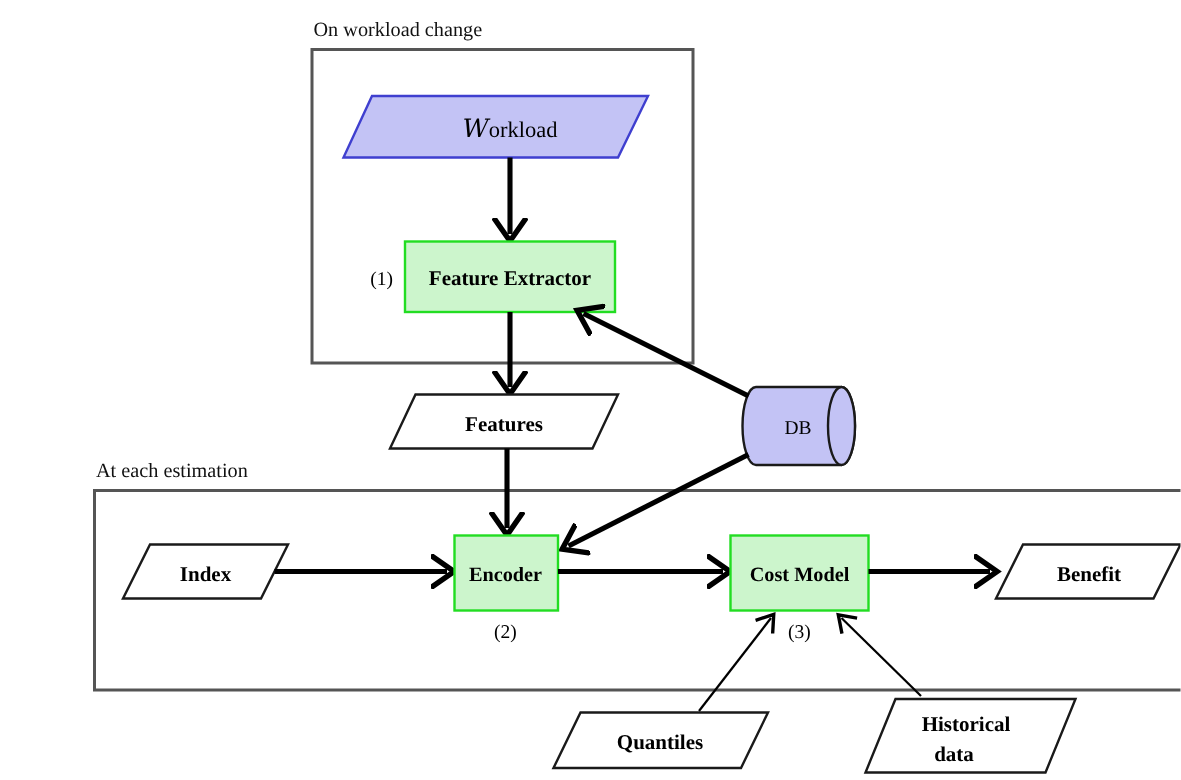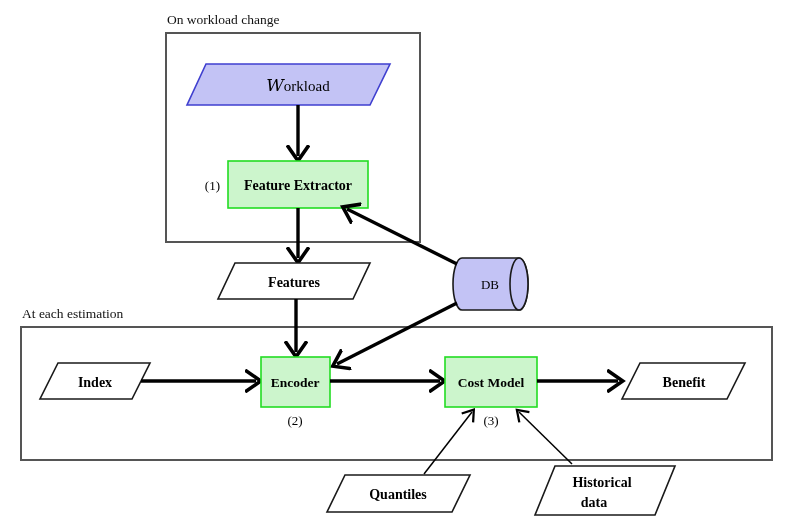--- a/index.html
+++ b/index.html
@@ -1,17 +1,17 @@
 <!DOCTYPE html>
 <html><head>
 <meta charset="utf-8">
 <style>
   html,body{margin:0;padding:0;background:#ffffff;}
   body{width:787px;height:520px;font-family:"Liberation Serif",serif;overflow:hidden;}
-  #stage{position:relative;width:661px;height:520px;}
+  #stage{position:relative;width:661px;height:520px;margin-left:42px;}
   svg#diagram{position:absolute;left:0;top:0;width:787px;height:520px;}
   .grp-label{font-family:"Liberation Serif",serif;font-size:13.5px;fill:#111111;}
   .node-label{font-family:"Liberation Serif",serif;font-weight:bold;font-size:14px;fill:#000000;}
   .node-label-sm{font-family:"Liberation Serif",serif;font-weight:bold;font-size:13.5px;fill:#000000;}
   .db-label{font-family:"Liberation Serif",serif;font-size:13px;fill:#000000;}
   .wl-label{font-family:"Liberation Serif",serif;font-size:15px;fill:#000000;}
   .wl-script{font-family:"DejaVu Serif",serif;font-style:italic;font-size:17px;fill:#000000;}
   .step-label{font-family:"Liberation Serif",serif;font-size:13px;fill:#000000;}
   .grpbox{fill:none;stroke:#555555;stroke-width:2;}
   .greenbox{fill:#ccf5cc;stroke:#22dd22;stroke-width:1.6;}

